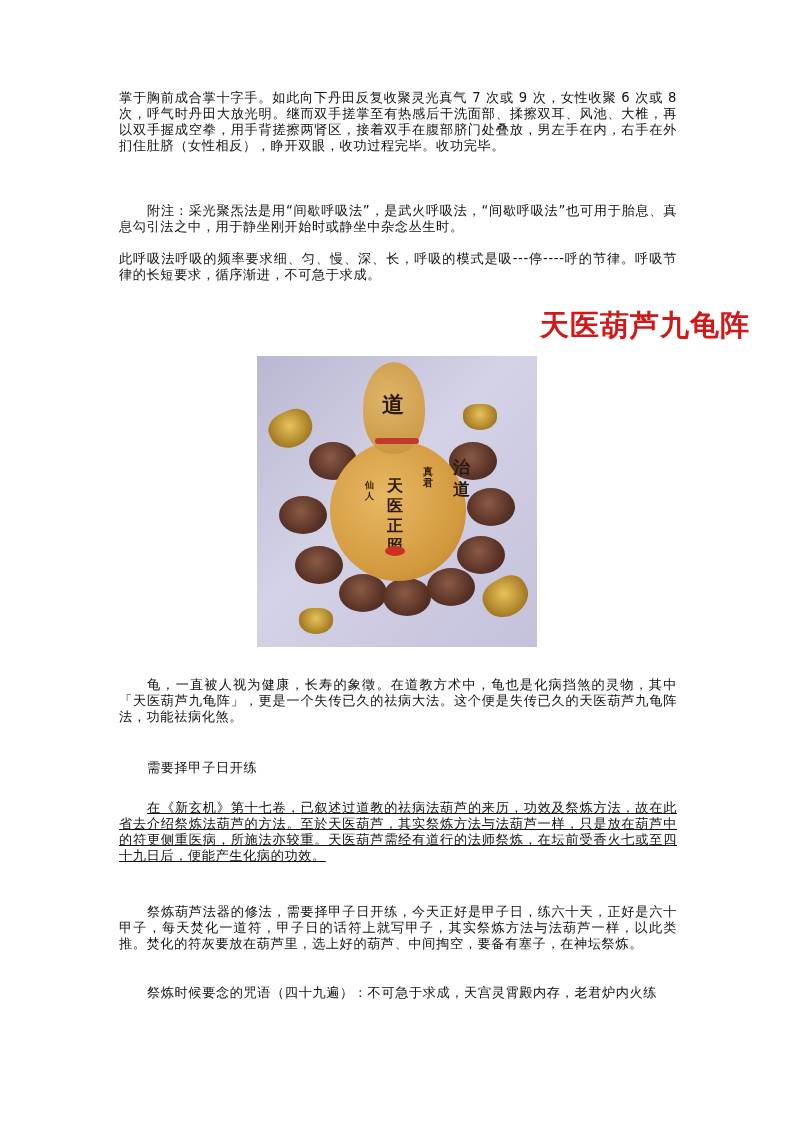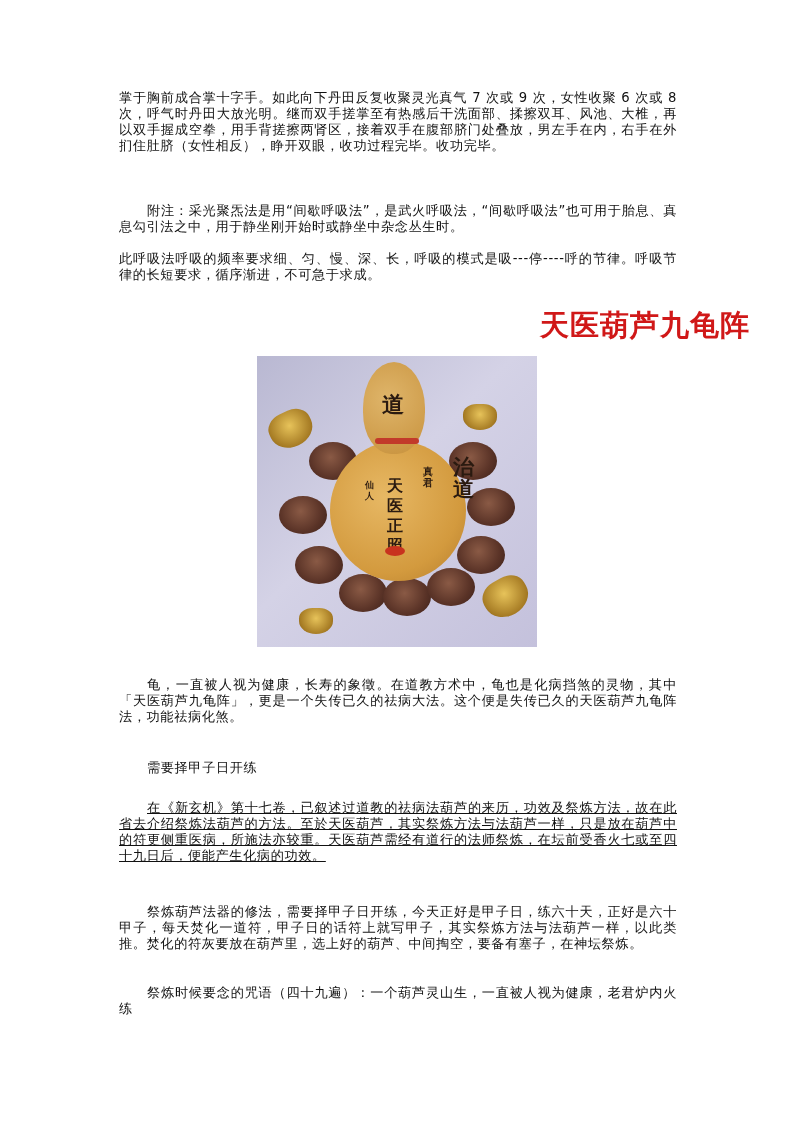--- a/index.html
+++ b/index.html
@@ -51,21 +51,21 @@
   <div class="turtle" style="left:192px;top:86px;"></div>
 
   <div class="gourd-body"></div>
   <div class="gourd-neck"></div>
   <div class="cord"></div>
 
   <div class="calligraphy" style="left:125px;top:34px;font-size:22px;">道</div>
   <div class="calligraphy" style="left:130px;top:100px;width:18px;font-size:16px;line-height:20px;margin-top:20px;">天医正照</div>
   <div class="calligraphy" style="left:166px;top:110px;width:10px;font-size:10px;line-height:11px;text-align:center;">真君</div>
   <div class="calligraphy" style="left:108px;top:124px;width:10px;font-size:9px;line-height:11px;">仙人</div>
-  <div class="calligraphy" style="left:196px;top:100px;width:20px;font-size:21px;line-height:22px;">治道</div>
+  <div class="calligraphy" style="left:196px;top:100px;width:20px;font-size:17px;line-height:22px;">治道</div>
   <div style="position:absolute;left:128px;top:190px;width:20px;height:10px;border-radius:50%;background:#c8321e;"></div>
 </div>
 
 <p class="para indent" style="top:677px;">龟，一直被人视为健康，长寿的象徵。在道教方术中，龟也是化病挡煞的灵物，其中「天医葫芦九龟阵」，更是一个失传已久的祛病大法。这个便是失传已久的天医葫芦九龟阵法，功能祛病化煞。</p>
 <p class="para indent" style="top:760px;">需要择甲子日开练</p>
 <p class="para indent" style="top:800px;text-decoration:underline;">在《新玄机》第十七卷，已叙述过道教的祛病法葫芦的来历，功效及祭炼方法，故在此省去介绍祭炼法葫芦的方法。至於天医葫芦，其实祭炼方法与法葫芦一样，只是放在葫芦中的符更侧重医病，所施法亦较重。天医葫芦需经有道行的法师祭炼，在坛前受香火七或至四十九日后，便能产生化病的功效。</p>
 <p class="para indent" style="top:904px;">祭炼葫芦法器的修法，需要择甲子日开练，今天正好是甲子日，练六十天，正好是六十甲子，每天焚化一道符，甲子日的话符上就写甲子，其实祭炼方法与法葫芦一样，以此类推。焚化的符灰要放在葫芦里，选上好的葫芦、中间掏空，要备有塞子，在神坛祭炼。</p>
-<p class="para indent" style="top:985px;">祭炼时候要念的咒语（四十九遍）：一个葫芦灵山生，一直被人视为健康，老君炉内火练</p>
+<p class="para indent" style="top:985px;">祭炼时候要念的咒语（四十九遍）：不可急于求成，天宫灵霄殿内存，老君炉内火练</p>
 
 </body></html>

